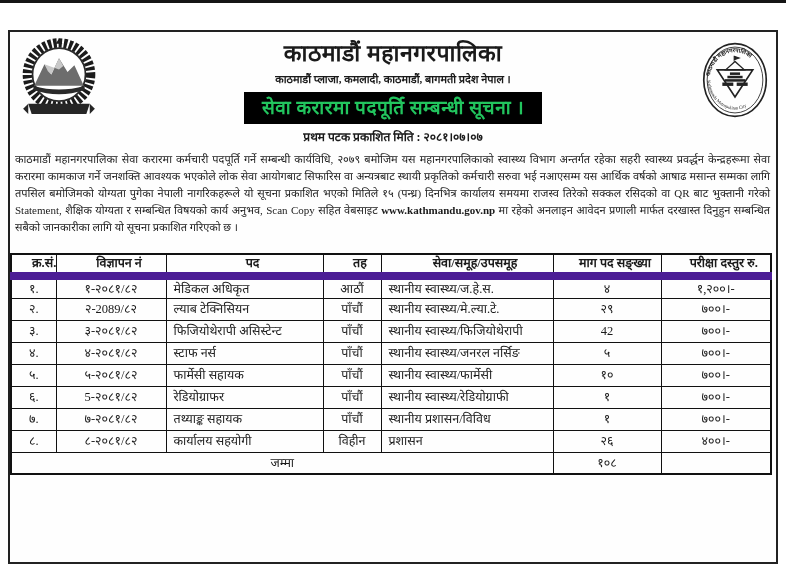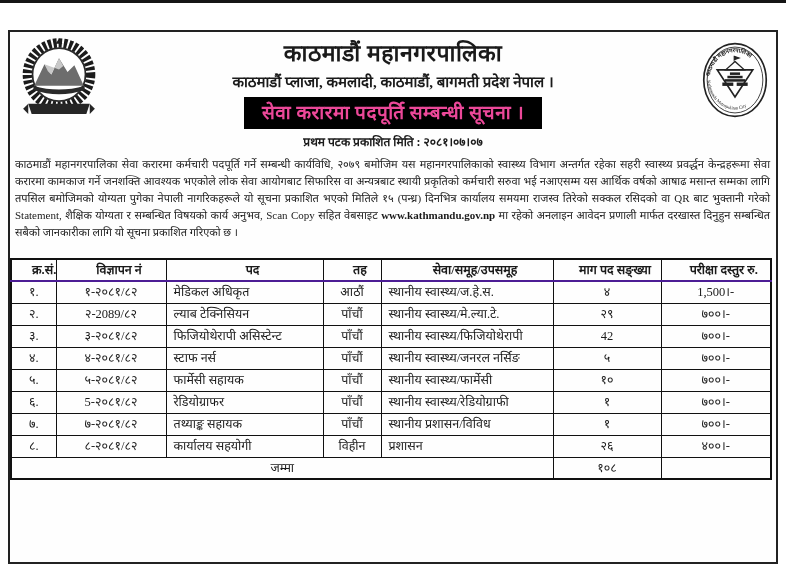--- a/index.html
+++ b/index.html
@@ -16,43 +16,43 @@
   
   .seal { position: absolute; }
   .seal-left  { left: 6px;  top: 5px; width: 86px; height: 82px; }
   .seal-right { right: 3px; top: 5px; width: 76px; height: 86px; }
 
   .head-center { text-align: center; }
   .muni-title { margin-top: 4px; font-size: 23px; font-weight: bold; letter-spacing: .5px; }
   .stylized-title { margin-top: 1px; font-size: 25px; font-weight: 900; letter-spacing: 2px;
                     text-shadow: 0 0 .6px #000, .4px 0 0 #000; }
   .office-title { margin-top: 3px; font-size: 17px; font-weight: bold; }
-  .address-line { margin-top: 3px; font-size: 15px; font-weight: bold; }
+  .address-line { margin-top: 3px; font-size: 11px; font-weight: bold; }
 
   .banner {
-    display: table; margin: 6px auto 0; background: #000; color: #ec4899;
+    display: table; margin: 6px auto 0; background: #000; color: #22c55e;
     font-size: 19px; font-weight: bold; padding: 2px 18px 4px; letter-spacing: .5px;
   }
   .published { margin-top: 4px; text-align: center; font-size: 12px; font-weight: bold; }
 
   
   .notice-par {
     margin: 6px 6px 0 5px; font-size: 11px; line-height: 17px; text-align: justify;
   }
   .notice-par .b { font-weight: bold; }
   .tapasil { margin: 7px 0 0 4px; font-size: 13px; font-weight: bold; }
 
   
   table.vac { border-collapse: collapse; margin-top: 17px; margin-left: 0;
               width: 760px; table-layout: fixed; font-size: 12.5px; border: 2px solid #111; }
   table.vac th, table.vac td {
     border: 1px solid #111; height: 22px; padding: 0 4px;
     text-align: center; line-height: 1.15; overflow: hidden; white-space: nowrap;
   }
-  table.vac th { font-weight: bold; border-bottom: 2px solid #4c1d95; padding-left: 20px; }
+  table.vac th { font-weight: bold; border-bottom: 8px solid #4c1d95; padding-left: 20px; }
   table.vac td.al, table.vac th.al { text-align: left; padding-left: 7px; }
   table.vac tr.total-row td { height: 22px; }
 </style>
 </head>
 <body>
 
 <div class="top-rule"></div>
 
 <div class="page-box">
 
@@ -123,21 +123,21 @@
       </tr>
     </thead>
     <tbody>
       <tr>
         <td>१.</td>
         <td>१-२०८१/८२</td>
         <td class="al">मेडिकल अधिकृत</td>
         <td>आठौं</td>
         <td class="al">स्थानीय स्वास्थ्य/ज.हे.स.</td>
         <td>४</td>
-        <td>1,500।-</td>
+        <td>१,२००।-</td>
       </tr>
       <tr>
         <td>२.</td>
         <td>२-2089/८२</td>
         <td class="al">ल्याब टेक्निसियन</td>
         <td>पाँचौं</td>
         <td class="al">स्थानीय स्वास्थ्य/मे.ल्या.टे.</td>
         <td>२९</td>
         <td>७००।-</td>
       </tr>

